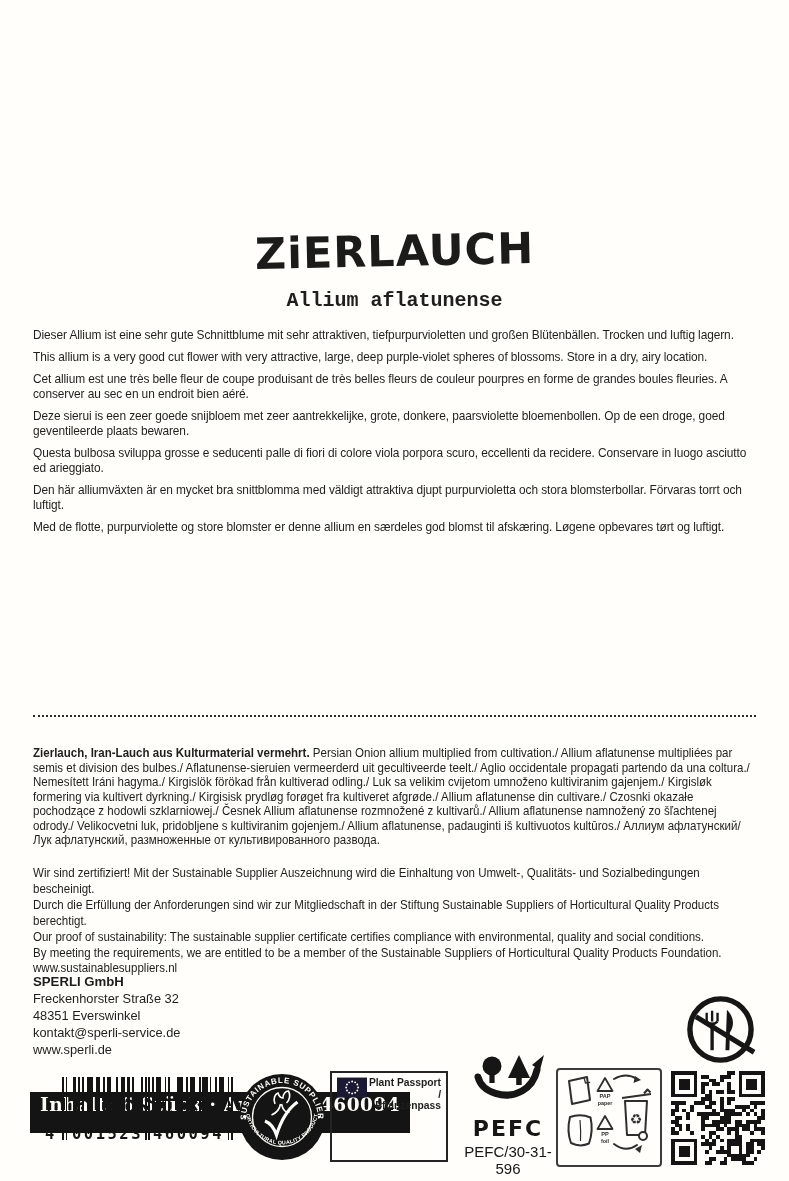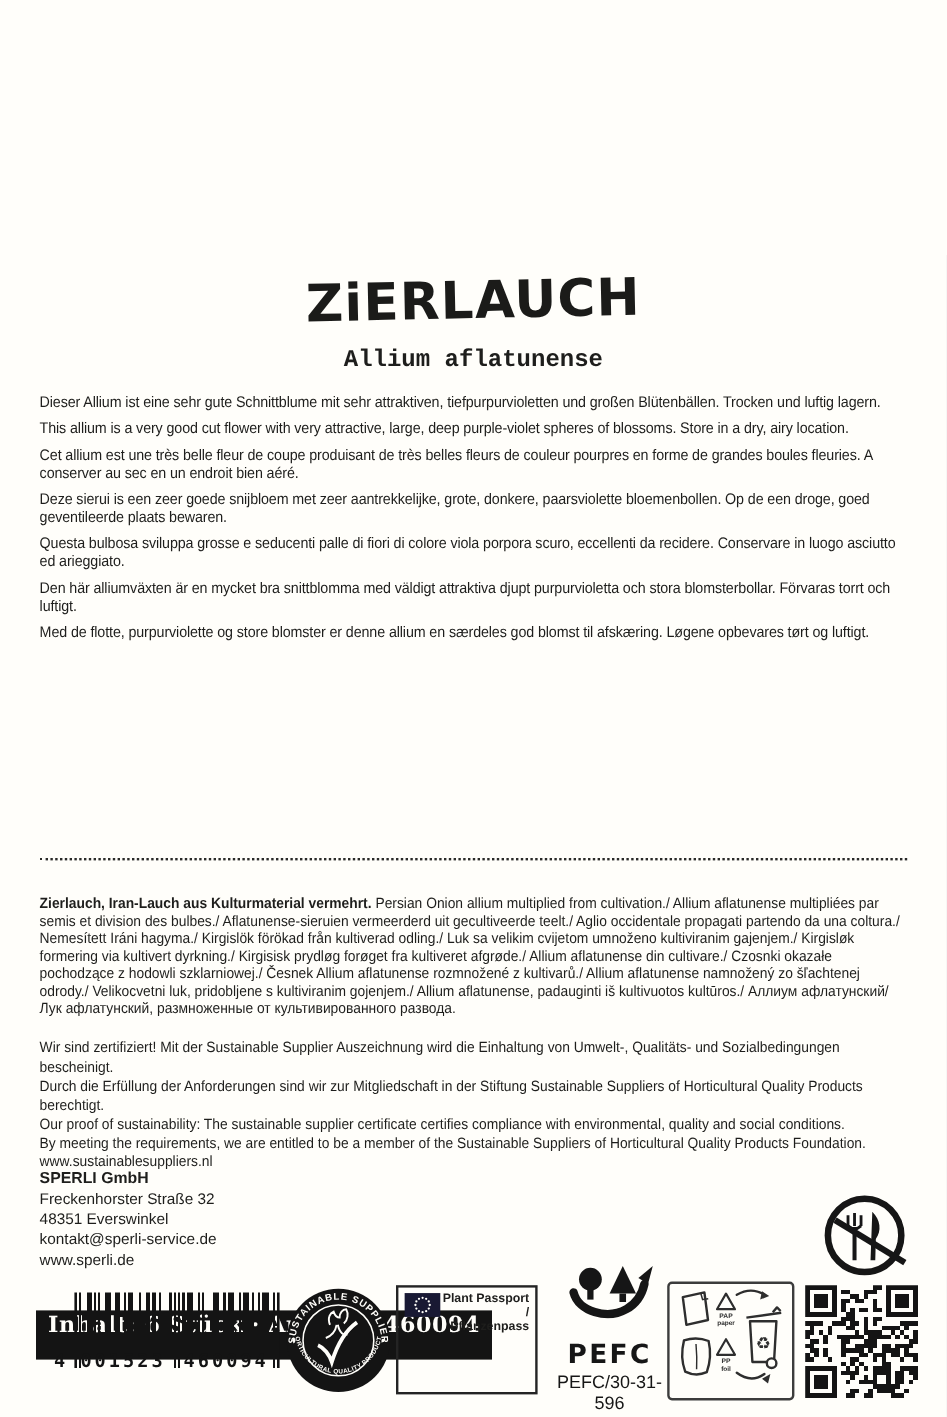--- a/index.html
+++ b/index.html
@@ -31,21 +31,21 @@
          font-family:"DejaVu Serif",serif;font-weight:bold;font-size:18.5px;
          padding:2px 10px 18px;letter-spacing:0.5px;white-space:nowrap}
 
   .nofood{position:absolute;left:683px;top:992px;width:75px;height:75px}
 
   .barcode{position:absolute;left:62px;top:1077px;width:171px;height:83px}
   .barcode svg{display:block}
   .barcode-digits span{position:absolute;top:48px;font-family:"DejaVu Sans Mono",monospace;
          font-size:15.5px;font-weight:bold;color:#141414}
   .bd-lead{left:-17px}
-  .bd-g1{left:5px;width:76px;text-align:left;letter-spacing:2.5px}
+  .bd-g1{left:5px;width:76px;text-align:right;letter-spacing:2.5px}
   .bd-g2{left:91px;width:76px;text-align:left;letter-spacing:2.5px}
 
   .seal{position:absolute;left:238px;top:1073px;width:88px;height:88px}
 
   .passport{position:absolute;left:330px;top:1071px;width:118px;height:91px;
          border:2px solid #242424;box-sizing:border-box;padding:4px 5px 0}
   .pp-head{display:flex;justify-content:flex-end;align-items:flex-start}
   .pp-title{text-align:right;font-weight:bold;font-size:10.3px;line-height:11.5px}
   .pp-rows{margin-top:3px;font-size:10.8px;line-height:13.2px}
   .pp-key{display:inline-block;width:13px;font-weight:bold}

